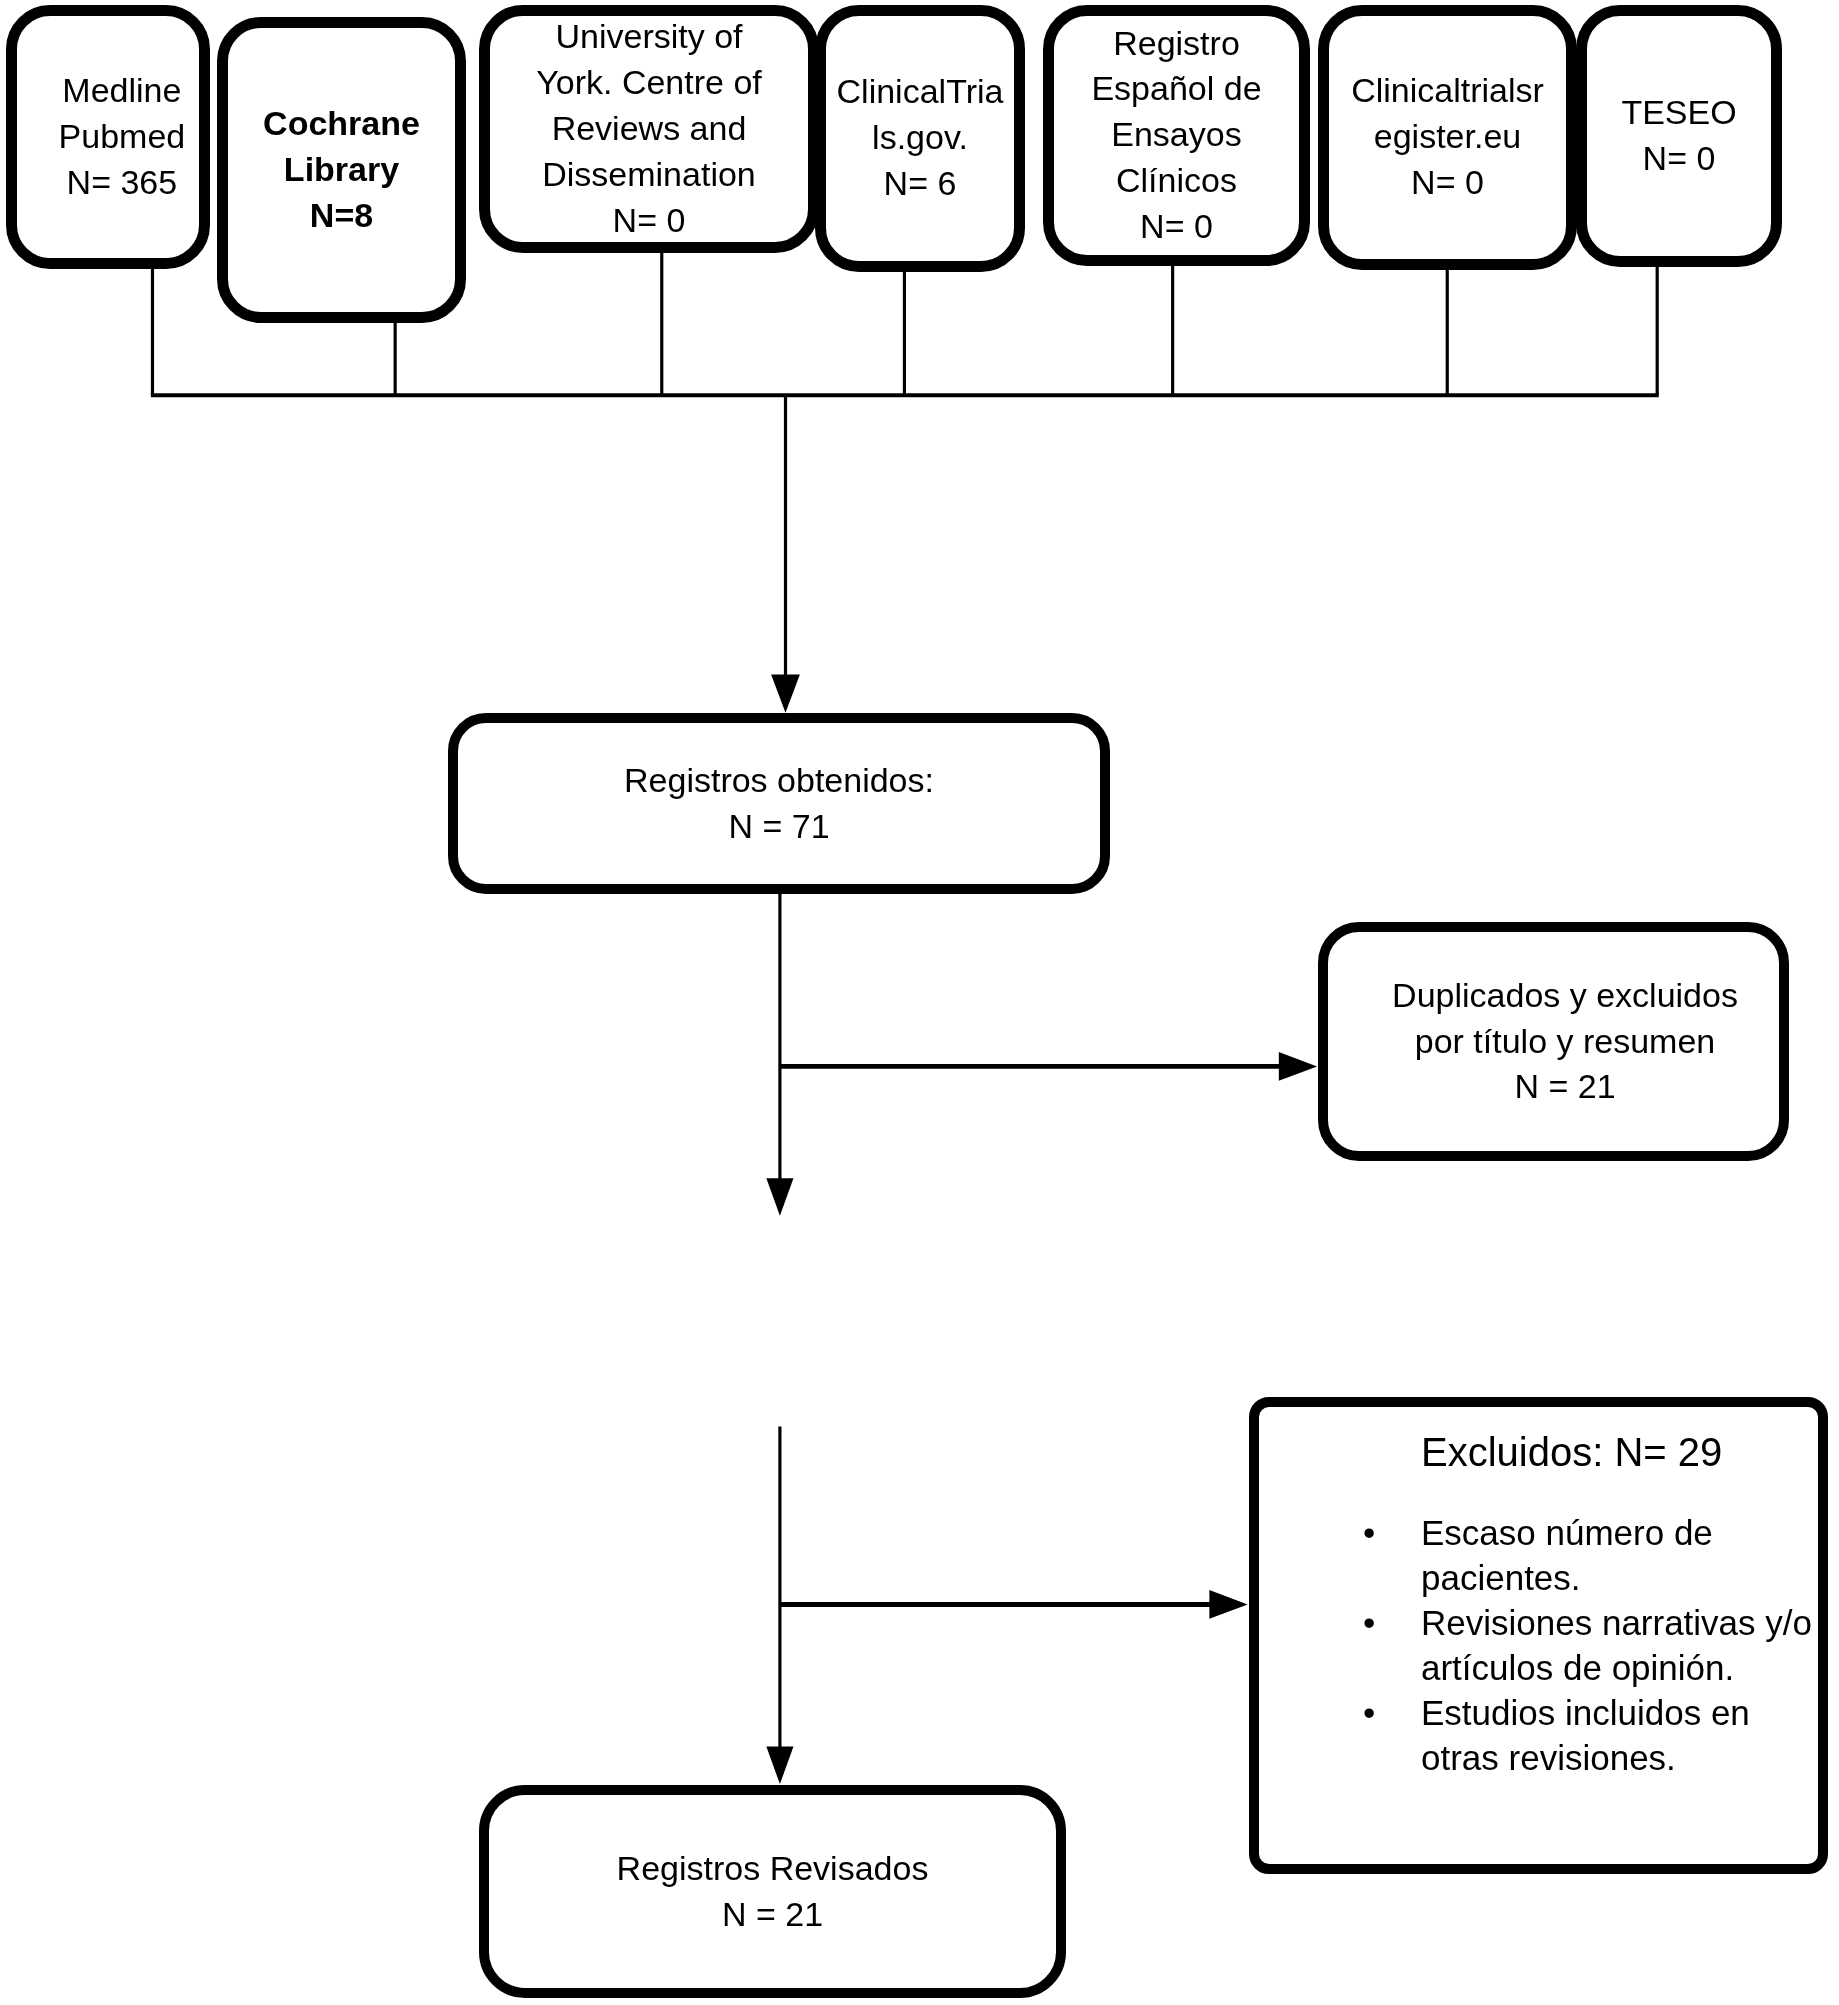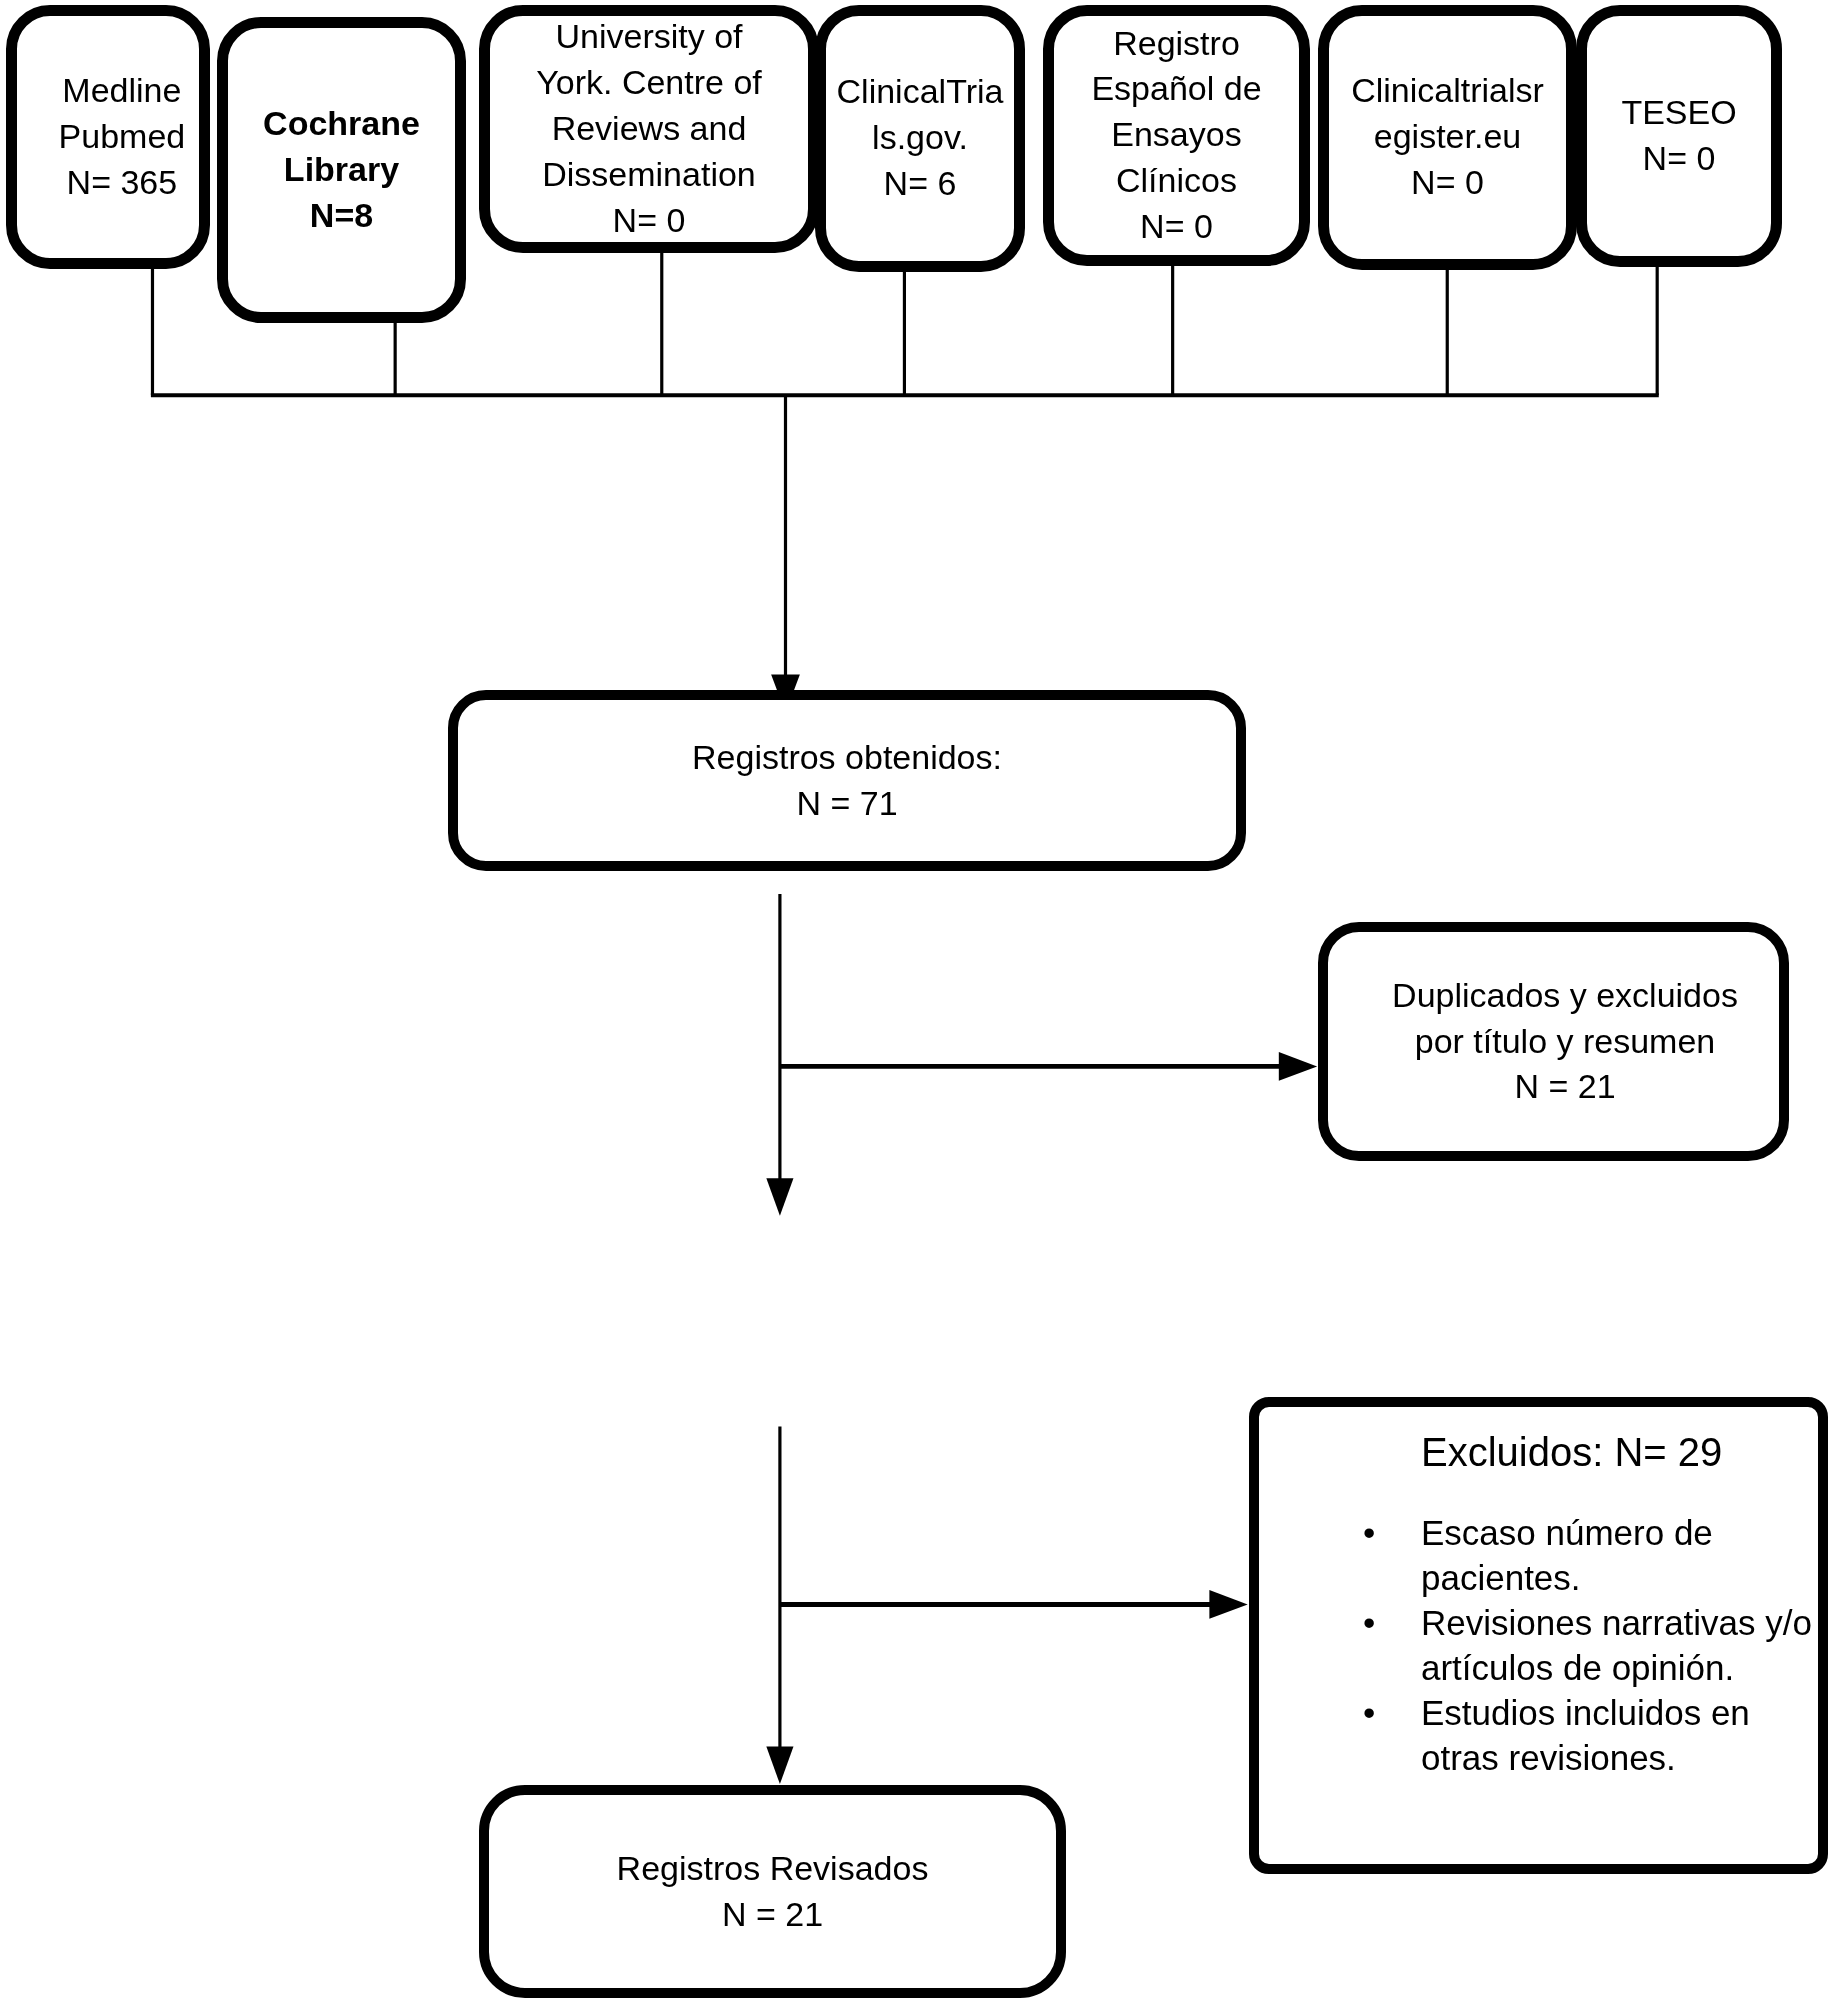--- a/index.html
+++ b/index.html
@@ -37,21 +37,21 @@
   }
   .src { border-radius: 44px; border-width: 11.2px; font-size: 34px; }
   .src1 { left: 6.4px;    top: 4.8px; width: 204px; height: 264px; padding-left: 27px; }
   .src2 { left: 217px;  top: 17px; width: 249px; height: 306px; font-weight: bold; }
   .src3 { left: 479px;  top: 4.8px; width: 340px; height: 248px; }
   .src4 { left: 815px; top: 4.8px; width: 210px; height: 267px; }
   .src5 { left: 1043px; top: 4.8px; width: 267px; height: 261px; }
   .src6 { left: 1318px; top: 4.8px; width: 259px; height: 265px; }
   .src7 { left: 1576px; top: 4.8px; width: 206px; height: 262px; }
 
-  .obtained   { left: 448px;  top: 690px;  width: 798px; height: 181px; border-radius: 38px; }
+  .obtained   { left: 448px;  top: 713px;  width: 662px; height: 181px; border-radius: 38px; }
   .duplicates { left: 1318px; top: 922px; width: 471px; height: 239px; border-radius: 41px; padding-left: 23px; }
   .fulltext   { left: 459px;  top: 1217px; width: 710px; height: 209px; border-radius: 38px; }
   .reviewed   { left: 479px;  top: 1785px; width: 587px; height: 213px; border-radius: 46px; }
 
   .excluded {
     left: 1249px; top: 1397px; width: 579px; height: 477px;
     border-radius: 20px;
     display: block;
     text-align: left;
     white-space: normal;

